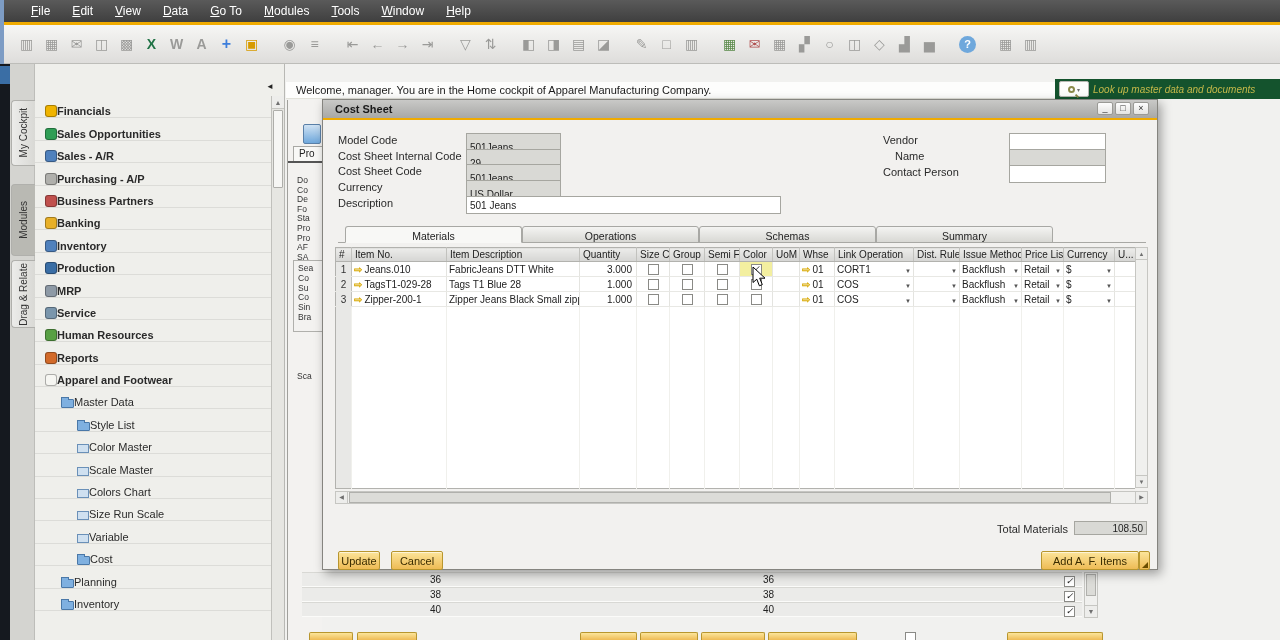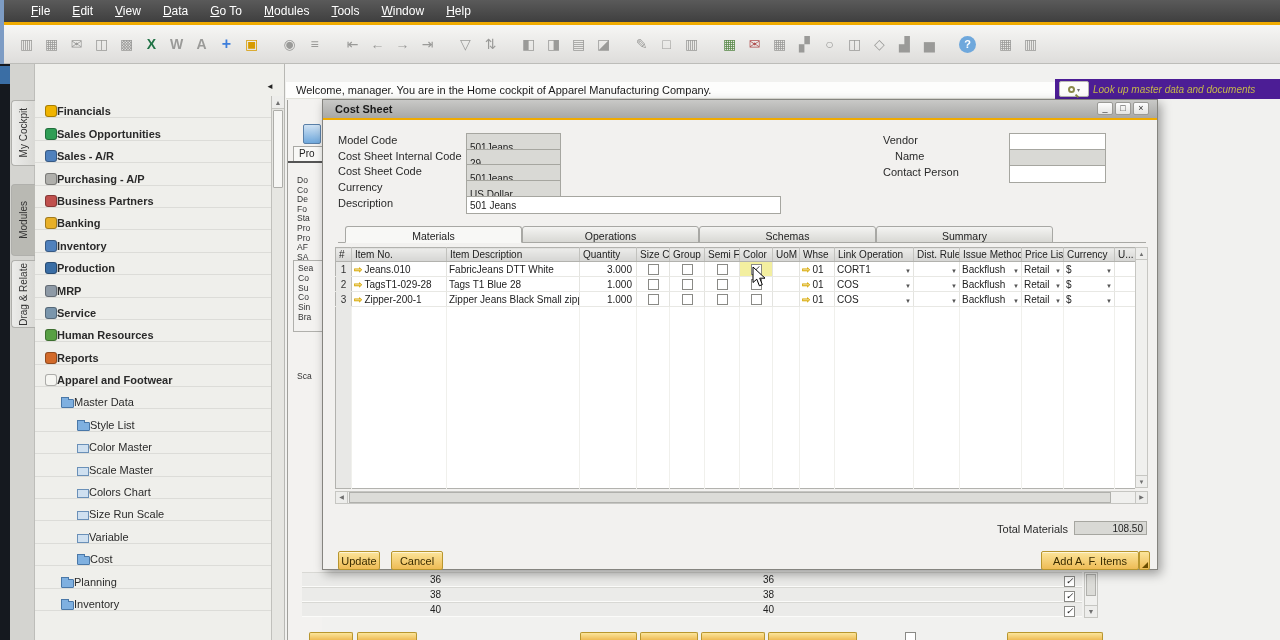--- a/index.html
+++ b/index.html
@@ -43,21 +43,21 @@
   .fold::before { content:""; position:absolute; top:-3px; left:-1px; width:6px; height:2px; background:#7fb0e0; border:1px solid #4a78a8; border-bottom:none; }
   .leafi { width:12px; height:9px; background:#cfe0f0; border:1px solid #6a90b8; flex:0 0 auto; }
   .sb-scroll { position:absolute; right:0; top:32px; width:13px; height:544px; background:#e6e6e2; border-left:1px solid #c0c0bc; }
   .sb-scroll .arr { height:13px; text-align:center; font-size:7px; color:#707070; line-height:13px; background:#ededeb; border-bottom:1px solid #c6c6c2; }
   .sb-scroll .thumb { margin:1px; height:78px; background:#f6f6f4; border:1px solid #aeaeaa; border-radius:1px; }
 
   
   .main-bg { left:286px; top:64px; width:994px; height:576px; background:#f1f1ef; z-index:1; }
   .welcome-strip { left:286px; top:82px; width:994px; height:17px; background:#fdfdfc; border-bottom:1px solid #e2e2da; z-index:2; overflow:hidden; }
   .welcome-strip span { display:block; padding:2px 0 0 10px; white-space:nowrap; color:#1a1a1a; }
-  .search-bar { left:1055px; top:79px; width:225px; height:20px; background:#4c1d95; display:flex; align-items:center; gap:4px; padding-left:4px; z-index:3; }
+  .search-bar { left:1055px; top:79px; width:225px; height:20px; background:#14532d; display:flex; align-items:center; gap:4px; padding-left:4px; z-index:3; }
   .search-btn { width:30px; height:16px; background:#fdfdfb; border:1px solid #b8b8b2; border-radius:2px; display:flex; align-items:center; justify-content:center; gap:2px; }
   .mag { width:7px; height:7px; border:2px solid #8a8a4a; border-radius:50%; position:relative; }
   .mag::after { content:""; position:absolute; left:6px; top:6px; width:2px; height:4px; background:#8a8a4a; transform:rotate(-45deg); }
   .search-caret { font-size:6px; color:#707070; }
   .search-input { flex:1; height:16px; border:none; background:transparent; font-style:italic; font-size:10px; color:#b5a93f; outline:none; }
   .search-input::placeholder { color:#c5b94a; font-style:italic; }
 
   
   .bgwin-col { left:287px; top:100px; width:35px; height:540px; background:#f3f2f0; border-left:1px solid #a0a09c; z-index:4; overflow:hidden; }
   .bg-tab { position:absolute; left:5px; top:46px; width:32px; height:15px; background:#f8f8f6; border:1px solid #a8a8a4; border-bottom:none; font-size:10px; padding:1px 0 0 5px; color:#222; }

